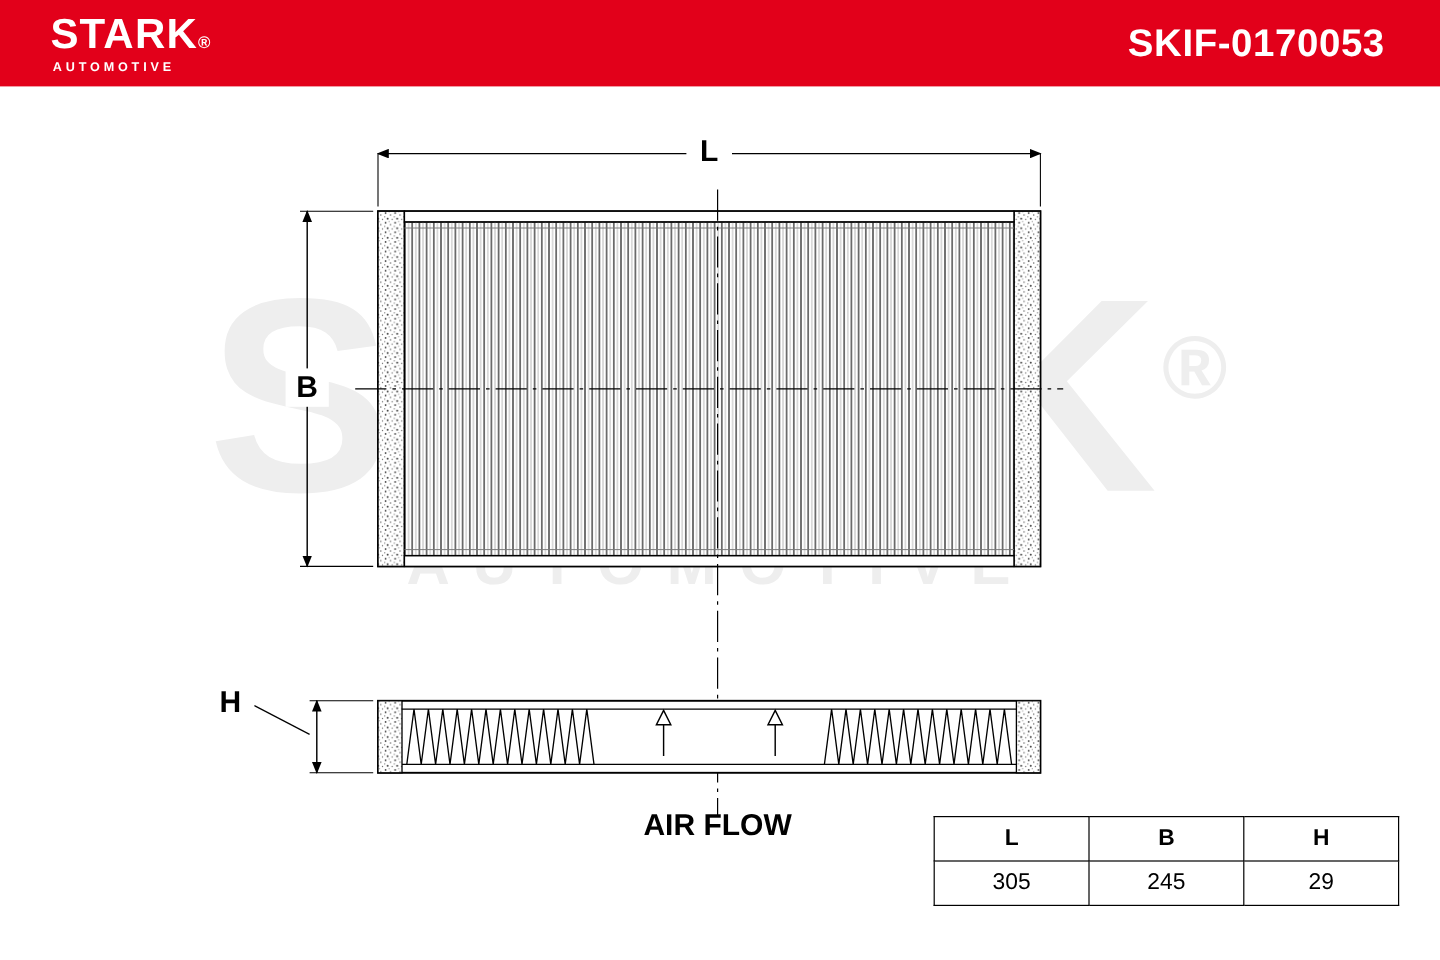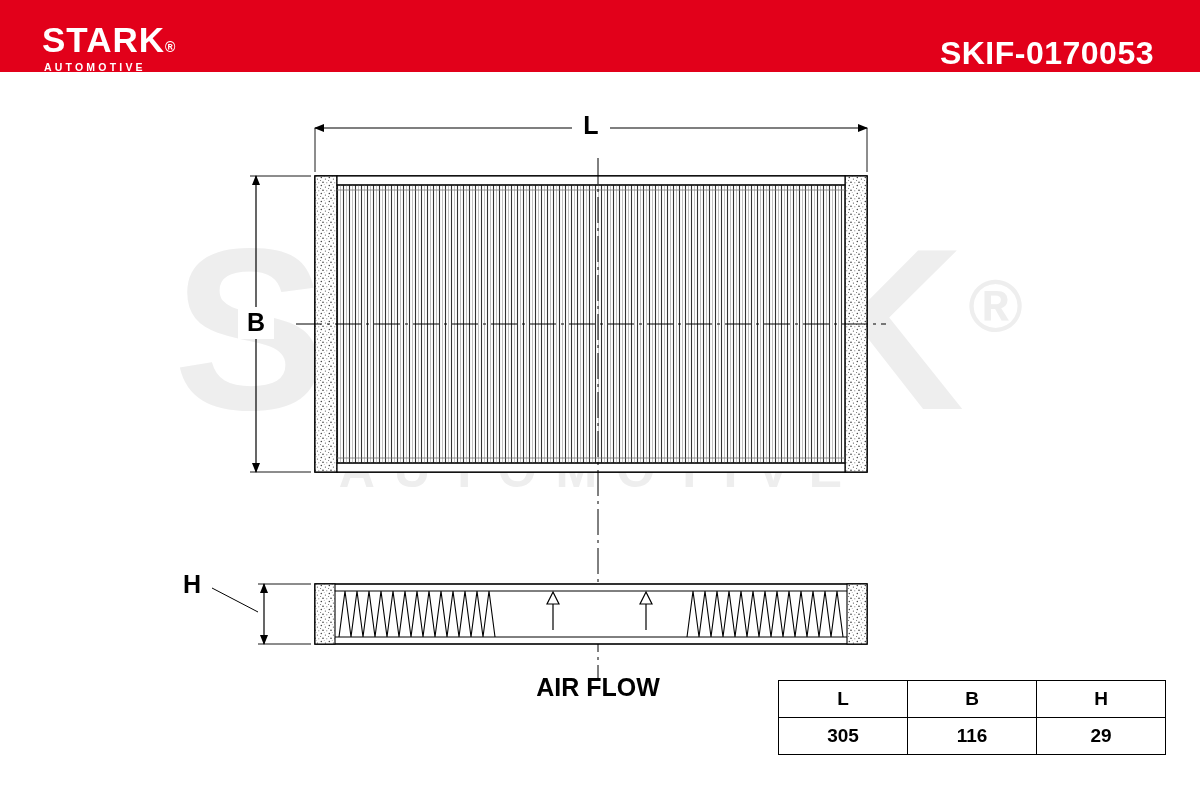--- a/index.html
+++ b/index.html
@@ -10,21 +10,21 @@
     font-family: "Liberation Sans", sans-serif;
     position: relative;
     overflow: hidden;
   }
 
   
   .header {
     position: absolute; left: 0; top: 0;
     width: 1200px; height: 72px;
     background: #e2001a;
-    display: flex; align-items: flex-end; justify-content: space-between;
+    display: flex; align-items: center; justify-content: space-between;
   }
   .brand { display: flex; flex-direction: column; margin-left: 42px; line-height: 1; }
   .brand-name {
     color: #ffffff; font-size: 35px; font-weight: bold;
     letter-spacing: 1px; font-family: "Liberation Sans", sans-serif;
   }
   .brand-name .reg { font-size: 14px; vertical-align: baseline; }
   .brand-sub {
     color: #ffffff; font-size: 10.5px; font-weight: bold;
     letter-spacing: 3.2px; margin-top: 5px; margin-left: 2px;
@@ -62,21 +62,21 @@
     background: rgba(255,255,255,0.85);
   }
   .dim-table th, .dim-table td {
     border: 1px solid #000000;
     text-align: center;
     font-size: 19px;
     height: 37px;
     width: 33.33%;
   }
   .dim-table th { font-weight: bold; }
-  .dim-table td { font-weight: bold; }
+  .dim-table td { font-weight: normal; }
 
   .label-txt { font-family: "Liberation Sans", sans-serif; font-weight: bold; }
 </style>
 </head>
 <body>
 
 <div class="header">
   <div class="brand">
     <div class="brand-name">
       <span>STARK</span><span class="reg">®</span>
@@ -202,17 +202,17 @@
   <thead>
     <tr>
       <th>L</th>
       <th>B</th>
       <th>H</th>
     </tr>
   </thead>
   <tbody>
     <tr>
       <td>305</td>
-      <td>116</td>
+      <td>245</td>
       <td>29</td>
     </tr>
   </tbody>
 </table>
 
 </body></html>

